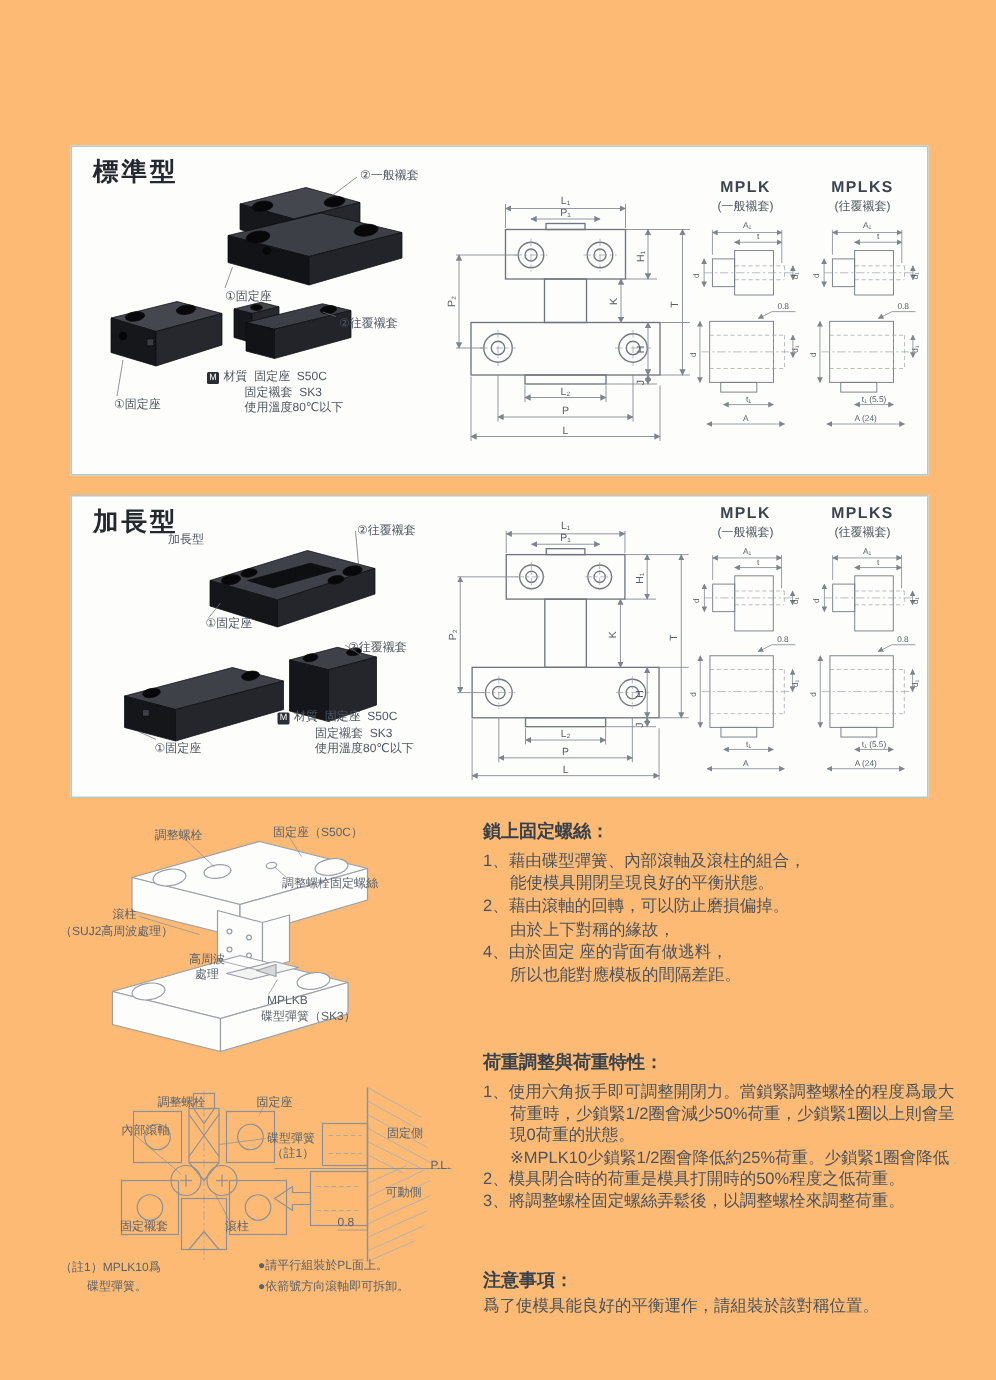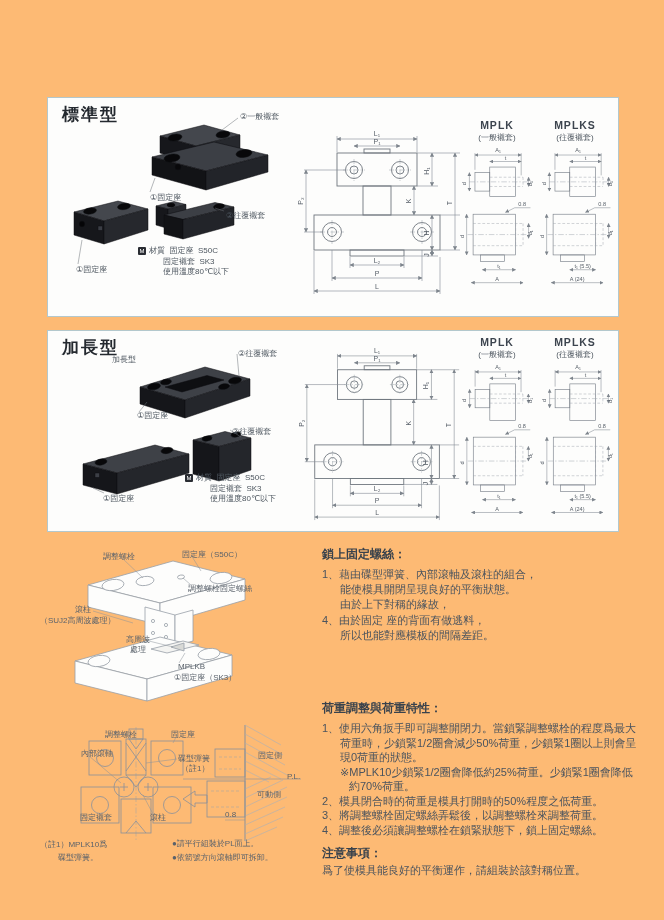--- a/index.html
+++ b/index.html
@@ -522,21 +522,21 @@
     </g>
   </svg>
   <div class="lb-sm" style="left:103px;top:551px;">調整螺栓</div>
   <div class="lb-sm" style="left:182px;top:549px;">固定座（S50C）</div>
   <div class="lb-sm" style="left:188px;top:583px;">調整螺栓固定螺絲</div>
   <div class="lb-sm" style="left:75px;top:604px;">滾柱</div>
   <div class="lb-sm" style="left:40px;top:615px;">（SUJ2高周波處理）</div>
   <div class="lb-sm" style="left:126px;top:634px;">高周波</div>
   <div class="lb-sm" style="left:130px;top:644px;">處理</div>
   <div class="lb-sm" style="left:178px;top:662px;">MPLKB</div>
-  <div class="lb-sm" style="left:174px;top:672px;">①固定座（SK3）</div>
+  <div class="lb-sm" style="left:174px;top:672px;">碟型彈簧（SK3）</div>
 
   <svg style="left:33px;top:723px;" width="280" height="122" viewBox="0 0 280 122">
     <g stroke="#9aa1a9" stroke-width="0.5" stroke-dasharray="6,2,1.5,2">
       <line x1="103" y1="4" x2="103" y2="118"></line>
     </g>
     <g fill="none" stroke="#8a919a" stroke-width="0.8">
       <rect x="96" y="6" width="14" height="10"></rect>
       <path d="M96,16 L103,26 L110,16"></path>
       <rect x="93" y="16" width="20" height="36"></rect>
       <line x1="93" y1="20" x2="113" y2="48"></line>
@@ -617,35 +617,34 @@
 
   <div class="lb-sm" style="left:40px;top:839px;">（註1）MPLK10爲</div>
   <div class="lb-sm" style="left:58px;top:852px;">碟型彈簧。</div>
   <div class="lb-sm" style="left:172px;top:838px;">●請平行組裝於PL面上。</div>
   <div class="lb-sm" style="left:172px;top:852px;">●依箭號方向滾軸即可拆卸。</div>
 
   <div class="txtblk rl" style="left:322px;top:546px;">
     <div class="txt-title">鎖上固定螺絲：</div>
     <div class="tline">1、藉由碟型彈簧、內部滾軸及滾柱的組合，</div>
     <div class="tline ind1">能使模具開閉呈現良好的平衡狀態。</div>
+    <div class="tline">2、藉由滾軸的回轉，可以防止磨損偏掉。</div>
     <div class="tline ind1">由於上下對稱的緣故，</div>
     <div class="tline">4、由於固定 座的背面有做逃料，</div>
     <div class="tline ind1">所以也能對應模板的間隔差距。</div>
   </div>
 
   <div class="txtblk ld" style="left:322px;top:700px;">
     <div class="txt-title">荷重調整與荷重特性：</div>
     <div class="tline">1、使用六角扳手即可調整開閉力。當鎖緊調整螺栓的程度爲最大</div>
     <div class="tline ind1">荷重時，少鎖緊1/2圈會減少50%荷重，少鎖緊1圈以上則會呈</div>
     <div class="tline ind1">現0荷重的狀態。</div>
     <div class="tline ind1">※MPLK10少鎖緊1/2圈會降低約25%荷重。少鎖緊1圈會降低</div>
-    <div class="tline ind2">約70%荷重。</div>
     <div class="tline">2、模具閉合時的荷重是模具打開時的50%程度之低荷重。</div>
     <div class="tline">3、將調整螺栓固定螺絲弄鬆後，以調整螺栓來調整荷重。</div>
-    <div class="tline">4、調整後必須讓調整螺栓在鎖緊狀態下，鎖上固定螺絲。</div>
   </div>
 
   <div class="txtblk" style="left:322px;top:845px;">
     <div class="txt-title" style="margin-bottom:1px;">注意事項：</div>
     <div class="tline">爲了使模具能良好的平衡運作，請組裝於該對稱位置。</div>
   </div>
 
 </div>
 
 </body></html>

